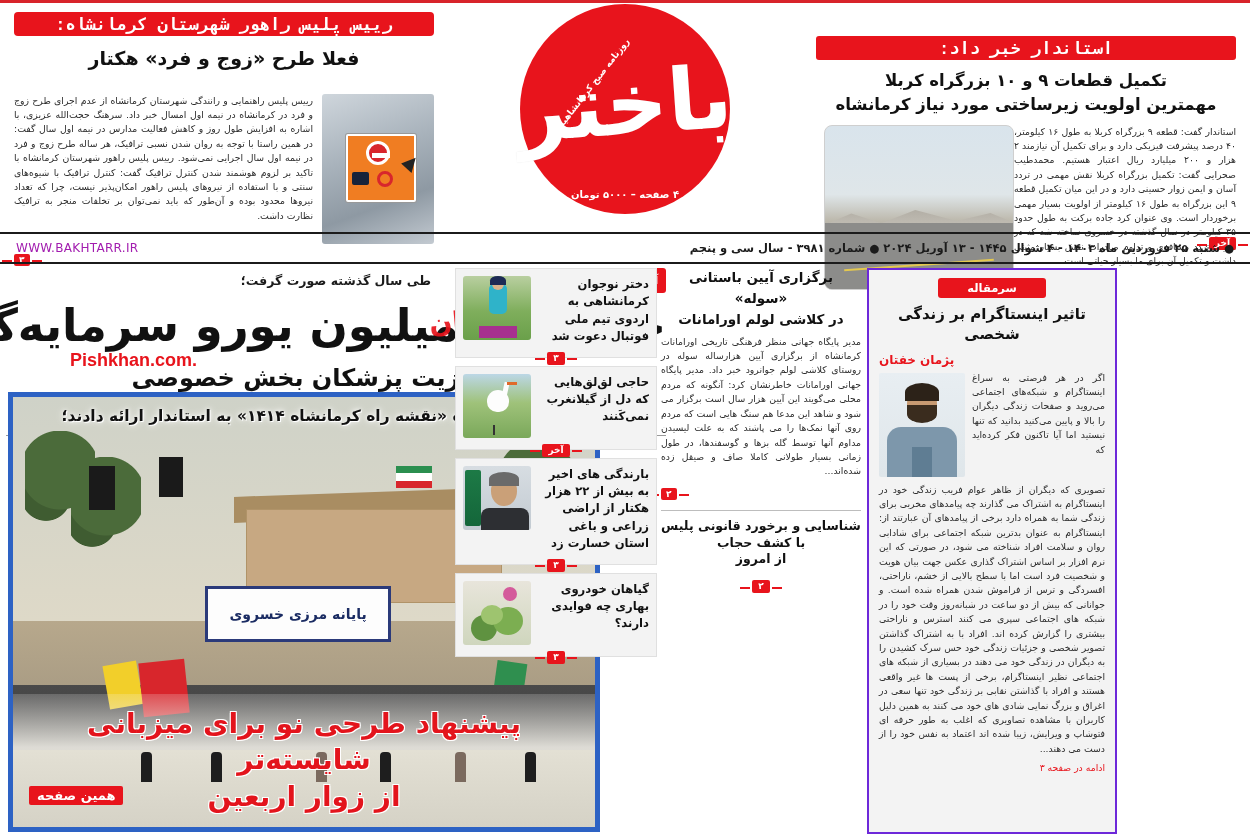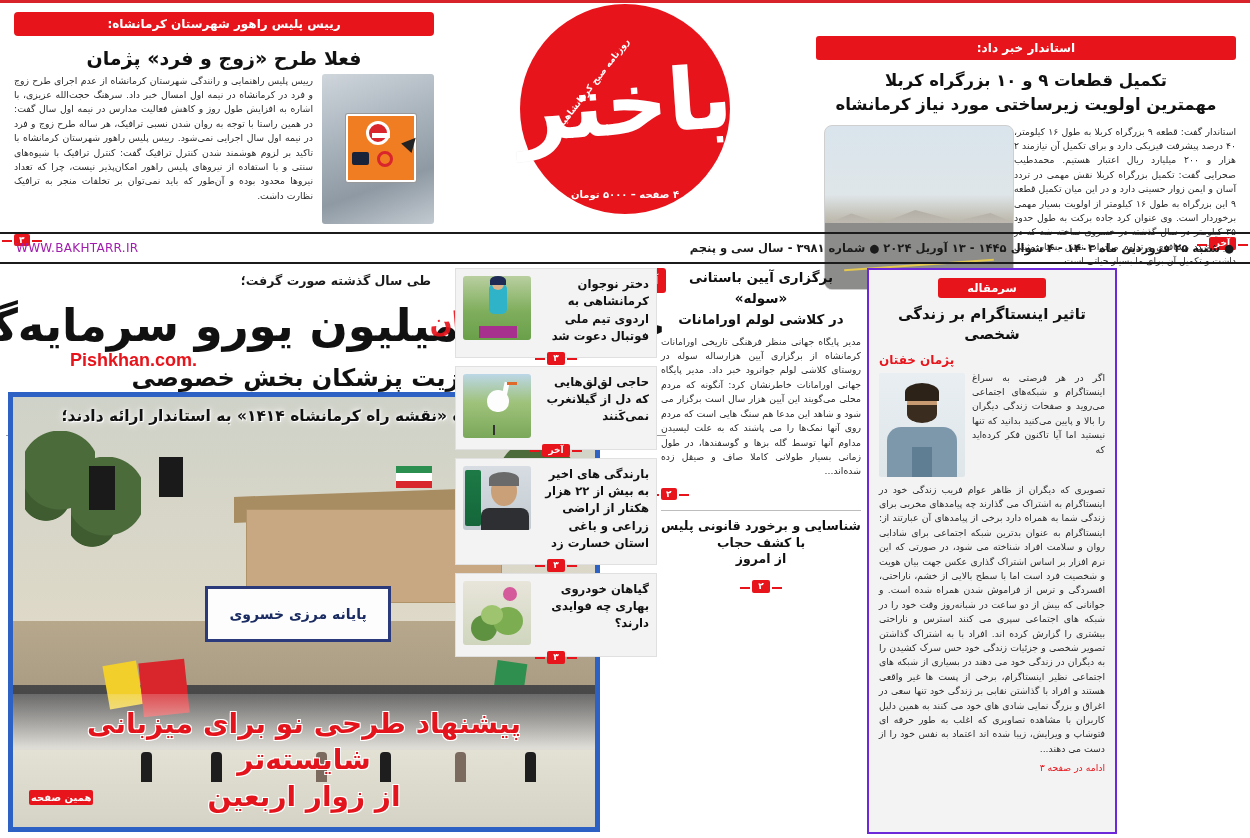--- a/index.html
+++ b/index.html
@@ -41,27 +41,27 @@
   .topband { position: absolute; left: 0; top: 0; width: 1250px; height: 232px; }
   .topband .hairline-top {
     position: absolute; left: 0; top: 0; width: 1250px; height: 3px; background: #d8232a;
   }
 
   
   .story-tl { position: absolute; left: 14px; top: 12px; width: 420px; height: 212px; }
   .story-tr { position: absolute; right: 14px; top: 12px; width: 420px; height: 212px; margin-top: 24px; }
 
   .kicker {
-    height: 24px; font-size: 12px; width: 100%;
+    height: 24px; font-size: 17px; width: 100%; font-family: Liberation Mono, monospace;
   }
   .story-tl .kicker { border-radius: 4px 4px 4px 4px; }
   .story-head { margin-top: 10px; font-size: 19px; }
   .story-head.two { font-size: 16.5px; }
 
-  .story-flex { display: flex; gap: 9px; margin-top: 2px; }
+  .story-flex { display: flex; gap: 9px; margin-top: 22px; }
   .thumb-tl {
     flex: 0 0 112px; height: 150px; border-radius: 3px;
     background:
       linear-gradient(160deg,#cfd6dc 0%,#aab4bd 38%,#8e99a3 70%,#c3cad1 100%);
     position: relative; overflow: hidden;
   }
   .thumb-tl::after {
     content:""; position:absolute; left:24px; top:40px; width:66px; height:64px;
     background:#f07d22; border:2px solid #fff; border-radius:2px;
     box-shadow: 0 0 0 1px #999;
@@ -282,39 +282,39 @@
   .photo-bottom-strip .walk{position:absolute;left:0;bottom:0;width:100%;height:58%;
     background:linear-gradient(#e3e0d4,#d5d2c6);}
   .photo-headline-red {
     position:absolute; left:0; bottom: 12px; width:100%; text-align:center;
     color:#e3141c; font-size: 28px; font-weight: bold; line-height: 1.3;
     text-shadow: 1px 1px 0 #fff, -1px -1px 0 #fff, 1px -1px 0 #fff, -1px 1px 0 #fff;
     padding: 0 12px;
   }
   .samepage-badge {
     position:absolute; left: 16px; bottom: 22px;
-    background:#e8141c; color:#fff; font-size:10px; font-weight:bold;
-    padding: 2px 2px; border-radius: 2px;
+    background:#e8141c; color:#fff; font-size:13px; font-weight:bold;
+    padding: 2px 8px; border-radius: 2px;
   }
 
   
   .ped{position:absolute;bottom:34%;width:11px;height:30px;background:#1e1e1e;border-radius:4px 4px 0 0;}
   .ped.w{background:#7b6a5e;}
 </style>
 </head>
 <body>
 
 <div class="page">
 
   <div class="topband">
     <div class="hairline-top"></div>
 
     <div class="story-tl">
       <div class="red-bar kicker">رییس پلیس راهور شهرستان کرمانشاه:</div>
-      <div class="hdl story-head">فعلا طرح «زوج و فرد» پژمان</div>
+      <div class="hdl story-head">فعلا طرح «زوج و فرد» هکتار</div>
       <div class="story-flex">
         <div class="thumb-tl">
           <span class="nosign"></span>
           <span class="arrow"></span>
           <span class="cam"></span>
           <span class="cbadge"></span>
         </div>
         <div class="story-body-tl body-txt">رییس پلیس راهنمایی و رانندگی شهرستان کرمانشاه از عدم اجرای طرح زوج و فرد در کرمانشاه در نیمه اول امسال خبر داد. سرهنگ حجت‌الله عزیزی، با اشاره به افزایش طول روز و کاهش فعالیت مدارس در نیمه اول سال گفت: در همین راستا با توجه به روان شدن نسبی ترافیک، هر ساله طرح زوج و فرد در نیمه اول سال اجرایی نمی‌شود. رییس پلیس راهور شهرستان کرمانشاه با تاکید بر لزوم هوشمند شدن کنترل ترافیک گفت: کنترل ترافیک با شیوه‌های سنتی و با استفاده از نیروهای پلیس راهور امکان‌پذیر نیست، چرا که تعداد نیروها محدود بوده و آن‌طور که باید نمی‌توان بر تخلفات منجر به ترافیک نظارت داشت.</div>
       </div>
       <div style="text-align:left;margin-top:4px;">

